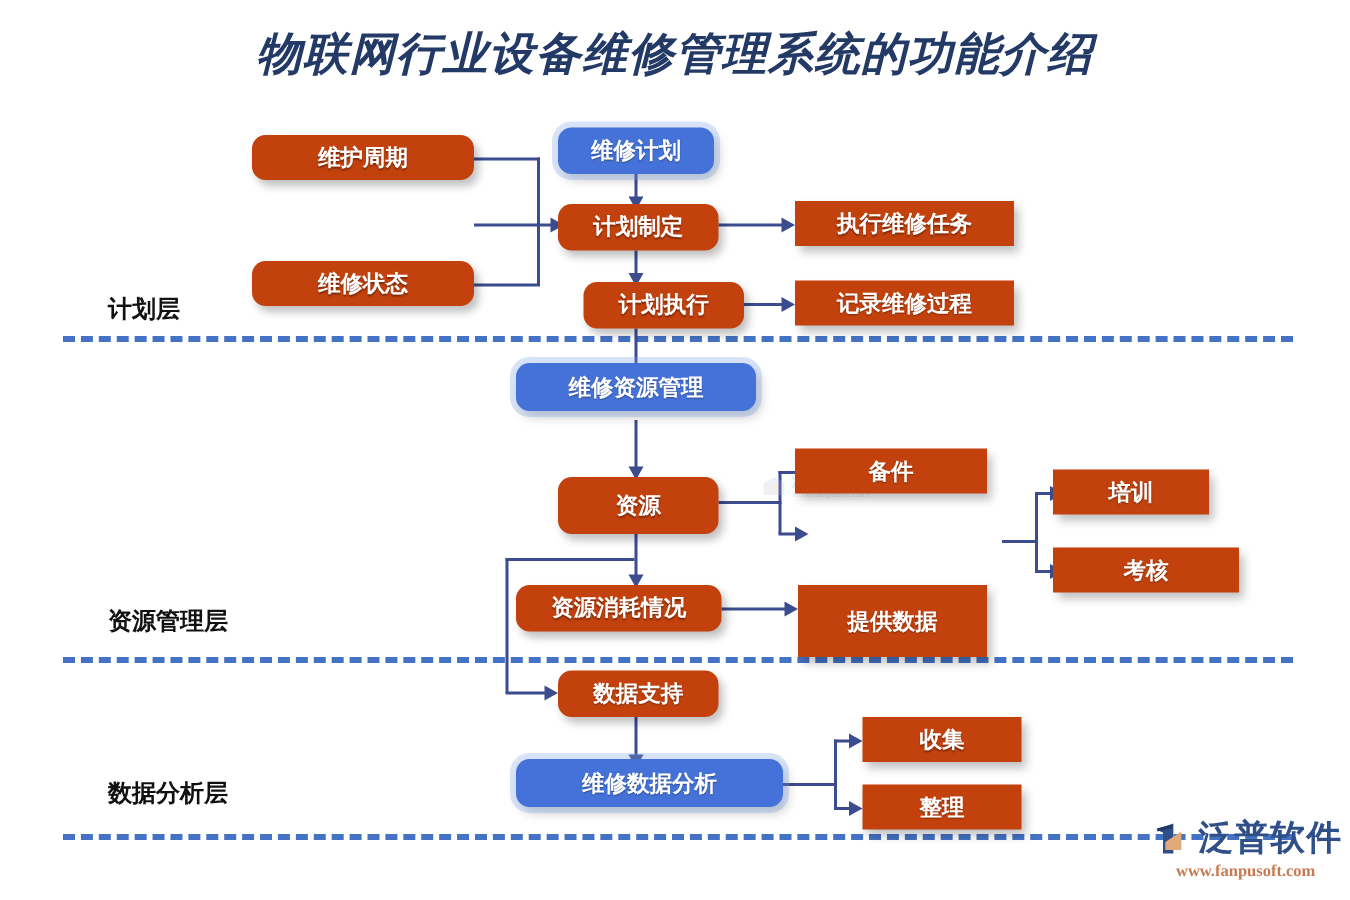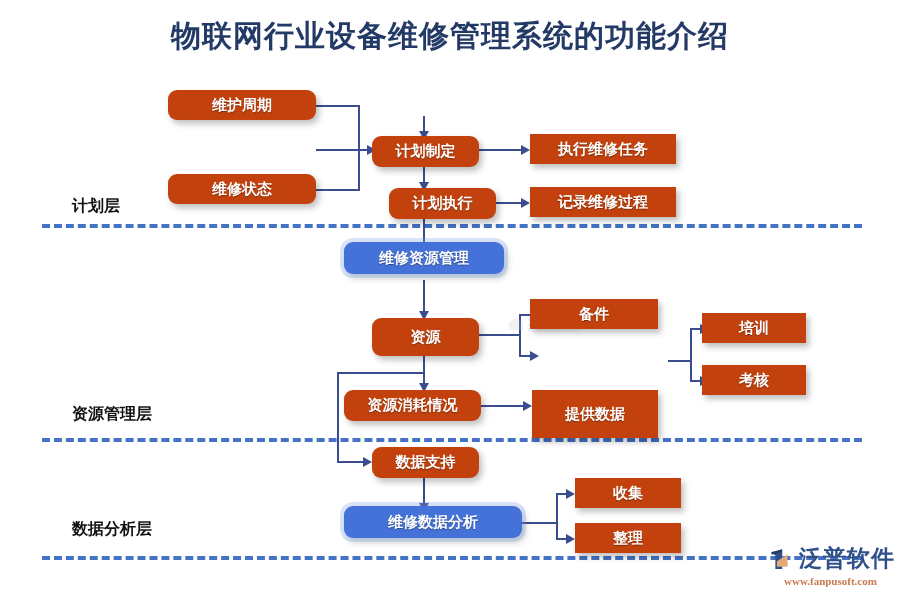--- a/index.html
+++ b/index.html
@@ -13,20 +13,21 @@
   #stage{position:absolute;left:0;top:0;width:900px;height:600px;}
 
   
   .title{
     position:absolute;left:0;top:16px;width:900px;
     text-align:center;
     font-size:30px;font-weight:bold;
     color:#233A66;
     letter-spacing:1px;
     white-space:nowrap;
+    font-style:italic;
   }
 
   
   .layer-label{
     position:absolute;
     font-size:16px;font-weight:bold;
     color:#111111;
     white-space:nowrap;
   }
 
@@ -184,20 +185,23 @@
     </span>
   </div>
 
   <div class="node gray round" style="left:168px;top:90px;width:148px;height:30px;">
     <span>维护周期</span>
   </div>
   <div class="node gray round" style="left:168px;top:174px;width:148px;height:30px;">
     <span>维修状态</span>
   </div>
 
+  <div class="node blue" style="left:372px;top:85px;width:104px;height:31px;">
+    <span>维修计划</span>
+  </div>
   <div class="node gray round" style="left:372px;top:136px;width:107px;height:31px;">
     <span>计划制定</span>
   </div>
   <div class="node gray round" style="left:389px;top:188px;width:107px;height:31px;">
     <span>计划执行</span>
   </div>
 
   <div class="node gray sharp" style="left:530px;top:134px;width:146px;height:30px;">
     <span>执行维修任务</span>
   </div>
@@ -212,21 +216,21 @@
     <span>资源</span>
   </div>
 
   <div class="node gray sharp" style="left:530px;top:299px;width:128px;height:30px;">
     <span>备件</span>
   </div>
 
   <div class="node gray sharp" style="left:702px;top:313px;width:104px;height:30px;">
     <span>培训</span>
   </div>
-  <div class="node gray sharp" style="left:702px;top:365px;width:104px;height:30px;">
+  <div class="node gray sharp" style="left:702px;top:365px;width:124px;height:30px;">
     <span>考核</span>
   </div>
 
   <div class="node gray round" style="left:344px;top:390px;width:137px;height:31px;">
     <span>资源消耗情况</span>
   </div>
   <div class="node gray sharp" style="left:532px;top:390px;width:126px;height:48px;">
     <span>提供数据</span>
   </div>
 

